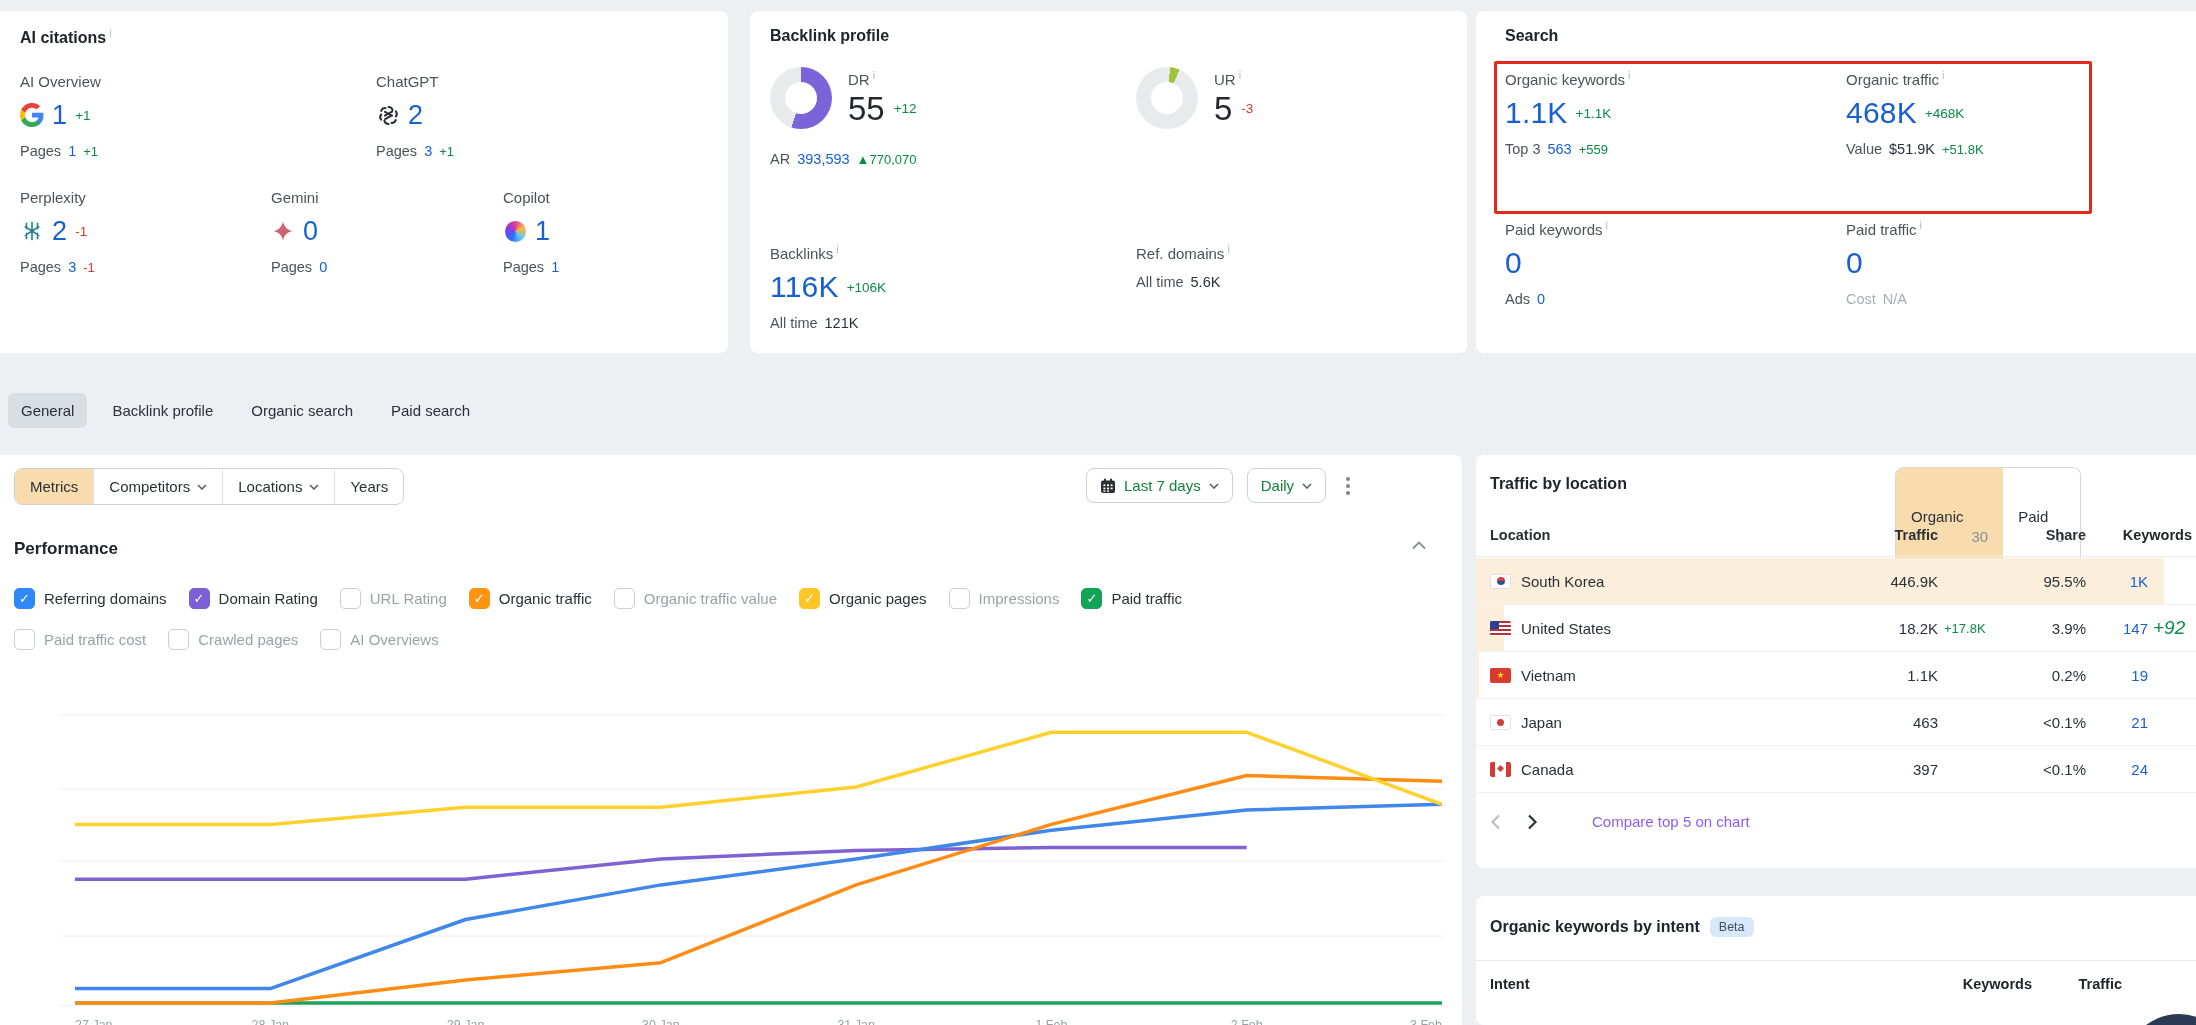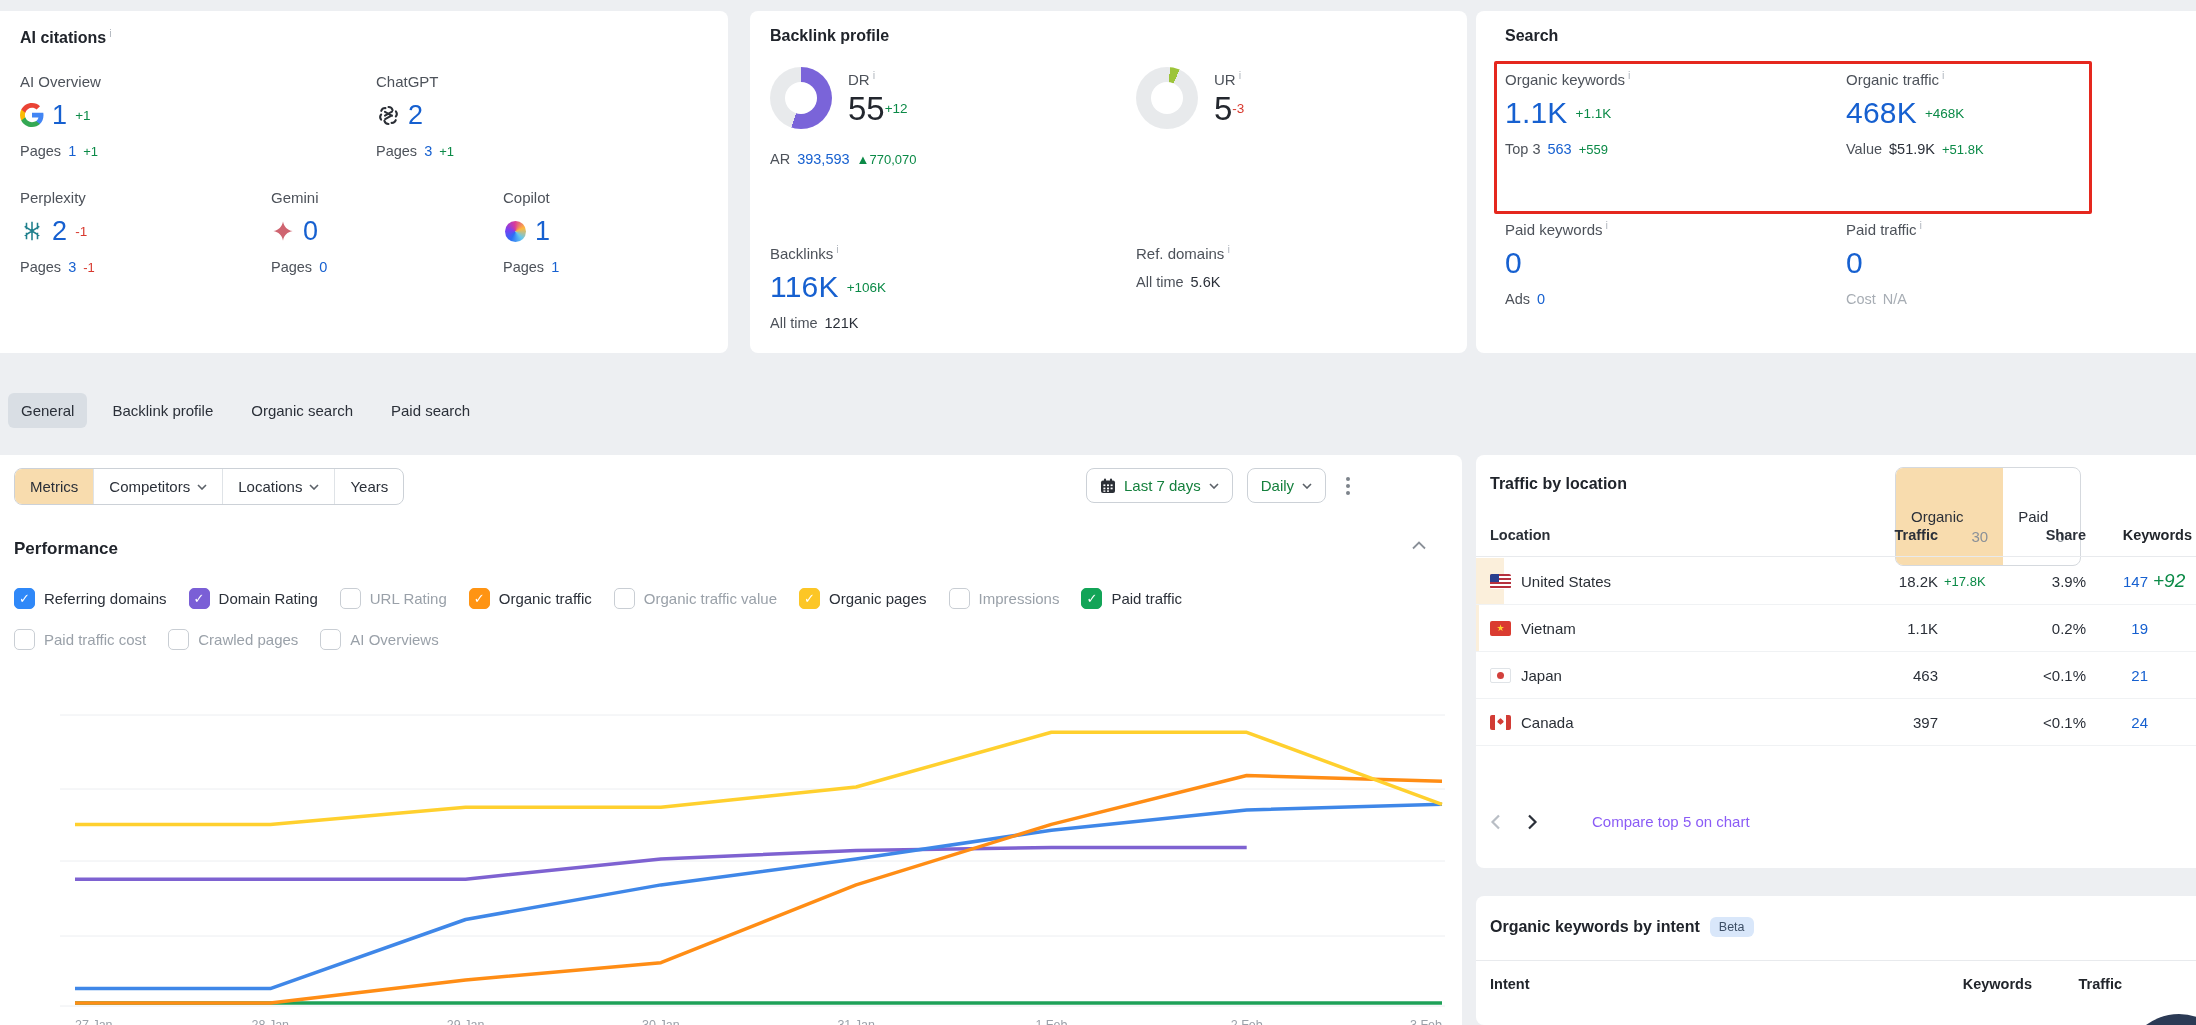--- a/index.html
+++ b/index.html
@@ -36,21 +36,21 @@
   .ai-row2 .blk:nth-child(1){ width:251px; }
   .ai-row2 .blk:nth-child(2){ width:232px; }
 
   .icon24 { width:24px; height:24px; display:inline-flex; align-items:center; justify-content:center; flex:0 0 auto; }
 
   
   .bl-grid { display:grid; grid-template-columns:366px 1fr; grid-template-rows:176px auto; margin-top:22px; }
   .donut { width:62px; height:62px; border-radius:50%; position:relative; flex:0 0 auto; }
   .donut::after { content:""; position:absolute; inset:15px; background:#fff; border-radius:50%; }
   .donut-row { display:flex; gap:16px; align-items:center; }
-  .donut-big-val { font-size:33px; font-weight:500; color:#23272e; display:flex; align-items:center; margin-top:2px; }
+  .donut-big-val { font-size:33px; font-weight:500; color:#23272e; display:flex; align-items:center; gap:9px; margin-top:2px; }
   .big30 { font-size:30px; }
 
   
   .s-grid { display:grid; grid-template-columns:341px 1fr; grid-template-rows:150px auto; margin-top:24px; }
   #red-box { position:absolute; left:18px; top:50px; width:598px; height:153px; border:3px solid var(--annotation-red,#e5281e); border-radius:2px; pointer-events:none; z-index:6; }
 
   
   #tabs { position:absolute; left:8px; top:393px; display:flex; gap:12px; align-items:center; }
   .tab { padding:9px 13px; border-radius:6px; font-size:15px; color:#2b3039; cursor:pointer; }
   .tab.active { background:var(--tab-active,#d9dee4); }
@@ -485,20 +485,31 @@
       </div>
   </div>
   <div class="loc-head">
     <div class="c-name">Location</div>
     <div class="c-traffic">Traffic</div>
     <div class="c-tdelta"></div>
     <div class="c-share">Share</div>
     <div class="hdr-kw">Keywords</div>
   </div>
   <div id="loc-rows">
+      <div class="loc-row" style="background: linear-gradient(90deg, rgb(251, 239, 219) 95.5%, transparent 95.5%);">
+    <div class="c-name">
+          <span class="flag flag-kr"></span>
+          <span class="nm">South Korea</span>
+        </div>
+    <div class="c-traffic">446.9K</div>
+    <div class="c-tdelta pos"></div>
+    <div class="c-share">95.5%</div>
+    <div class="c-kw">1K</div>
+    <div class="c-kdelta pos"></div>
+  </div>
       <div class="loc-row" style="background: linear-gradient(90deg, rgb(251, 239, 219) 3.9%, transparent 3.9%);">
     <div class="c-name">
           <span class="flag flag-us"></span>
           <span class="nm">United States</span>
         </div>
     <div class="c-traffic">18.2K</div>
     <div class="c-tdelta pos">+17.8K</div>
     <div class="c-share">3.9%</div>
     <div class="c-kw">147</div>
     <div class="c-kdelta pos">+92</div>

